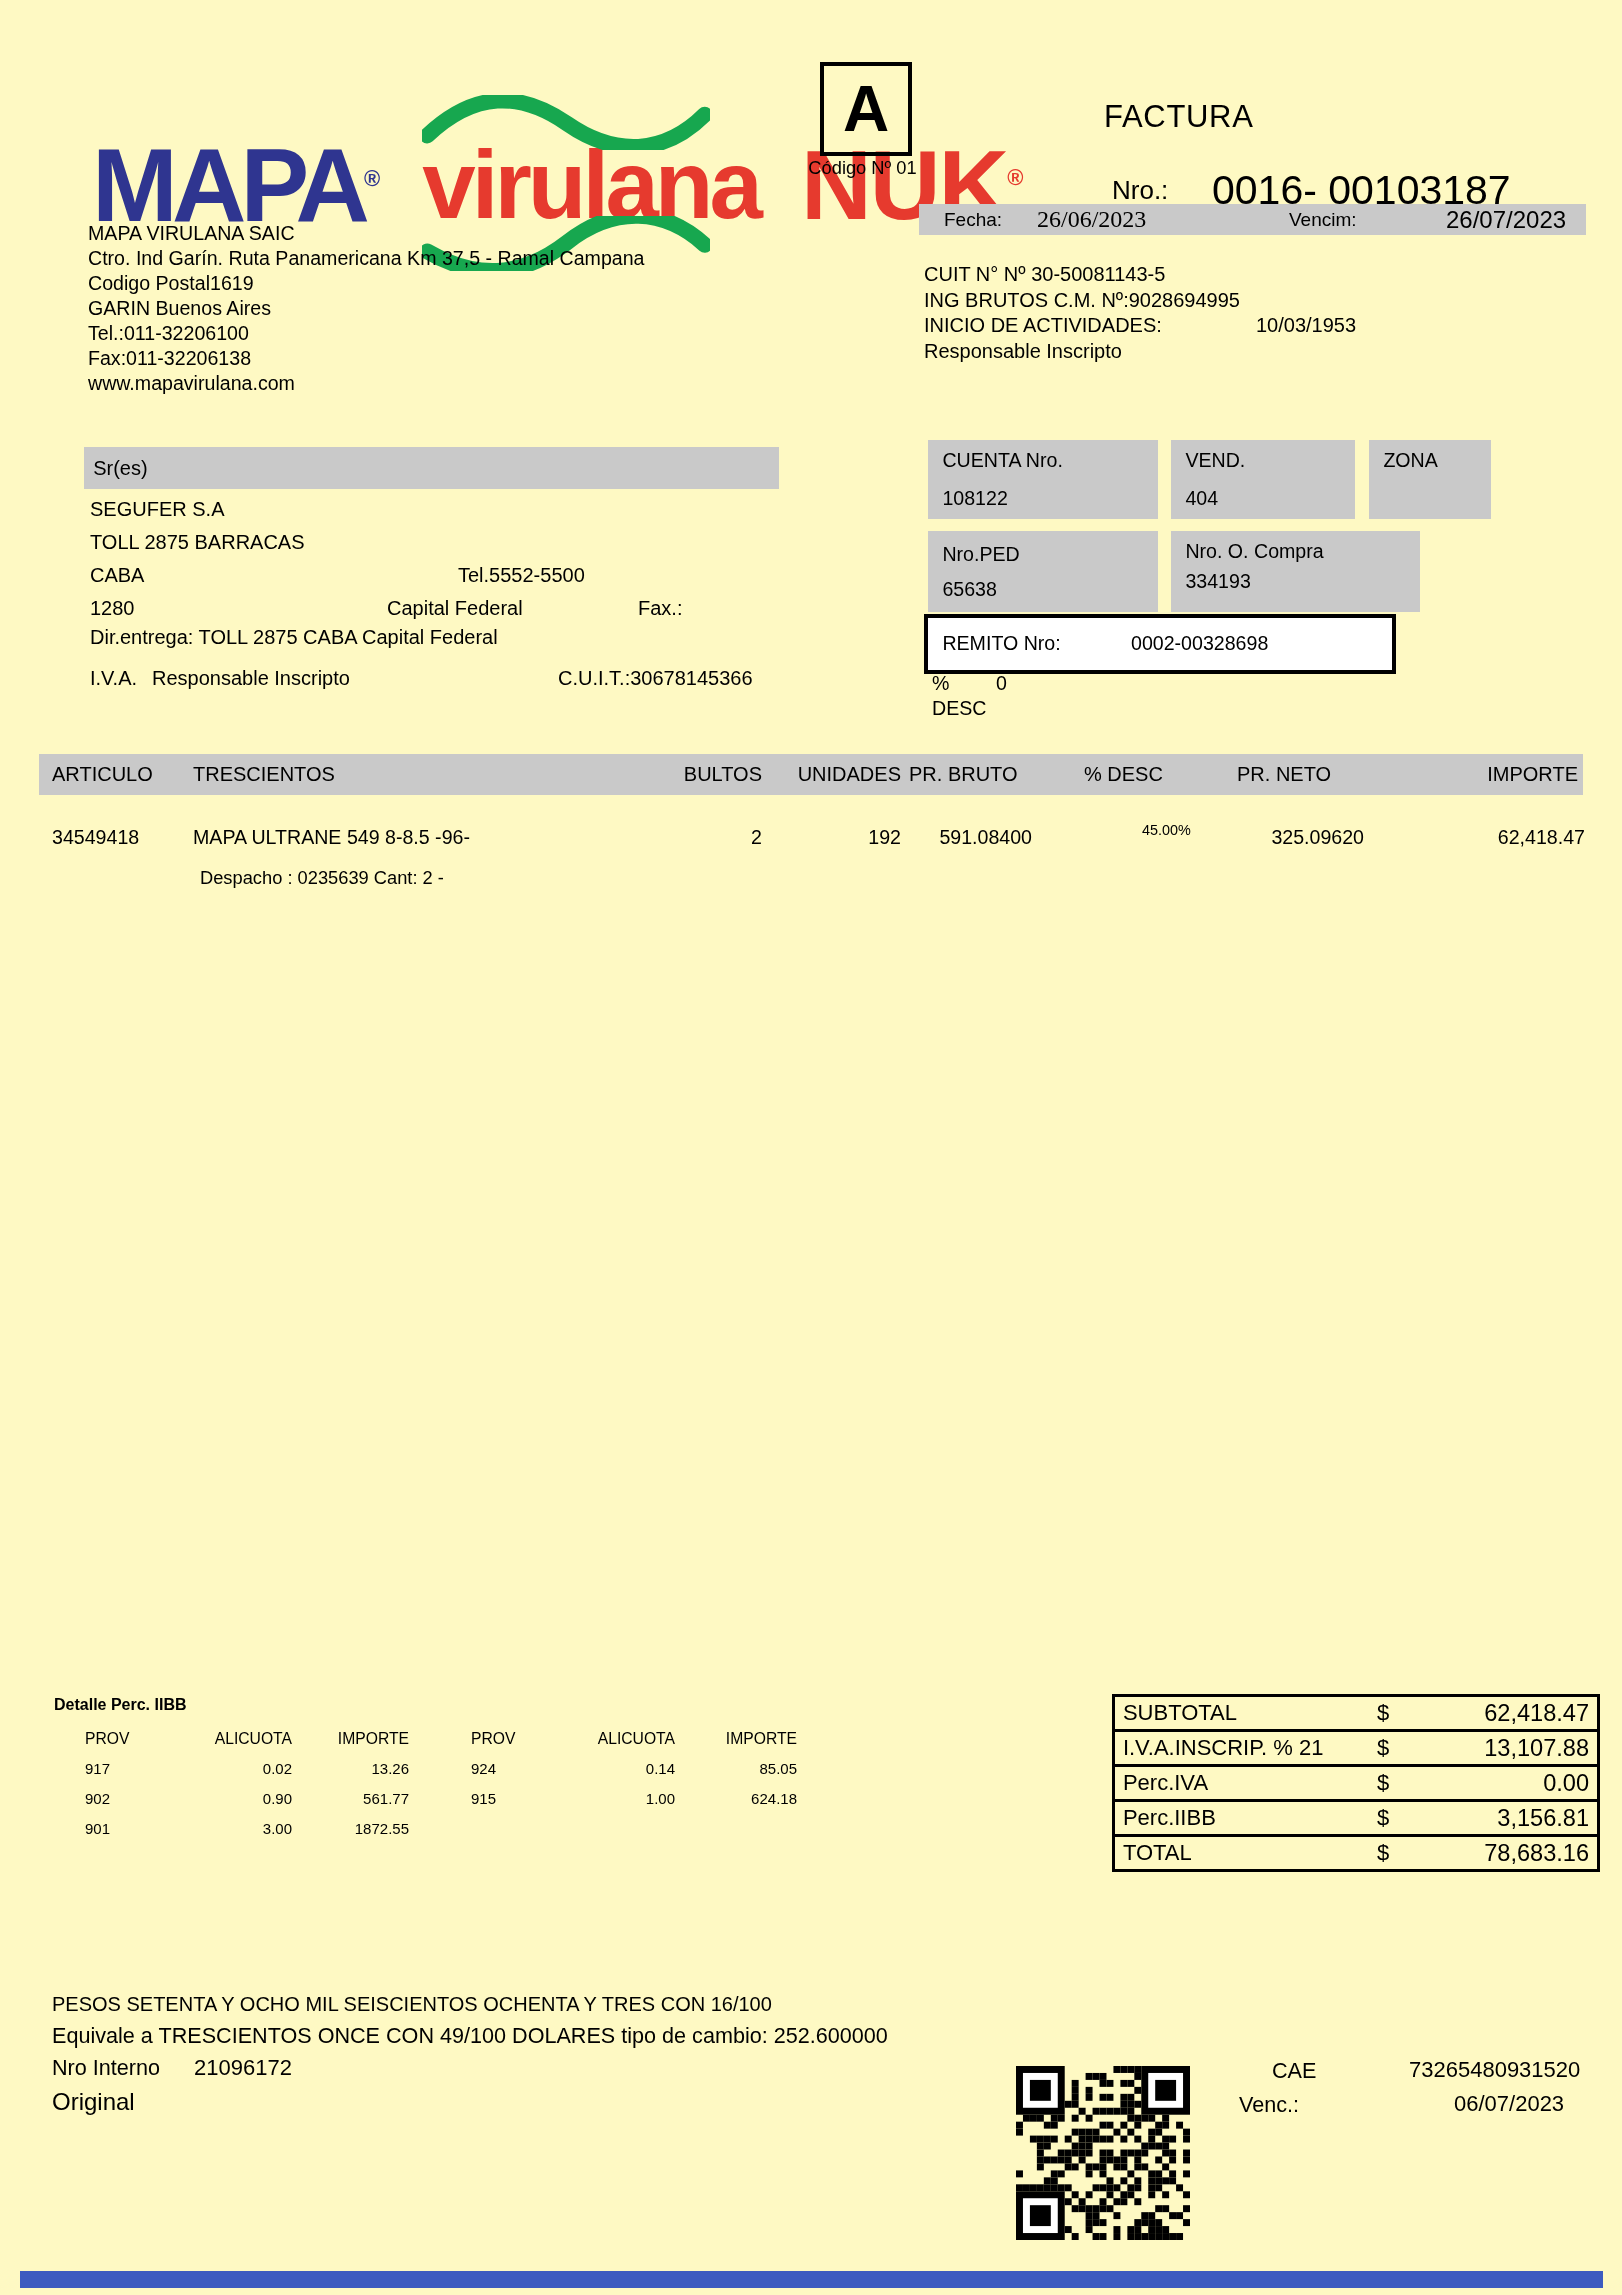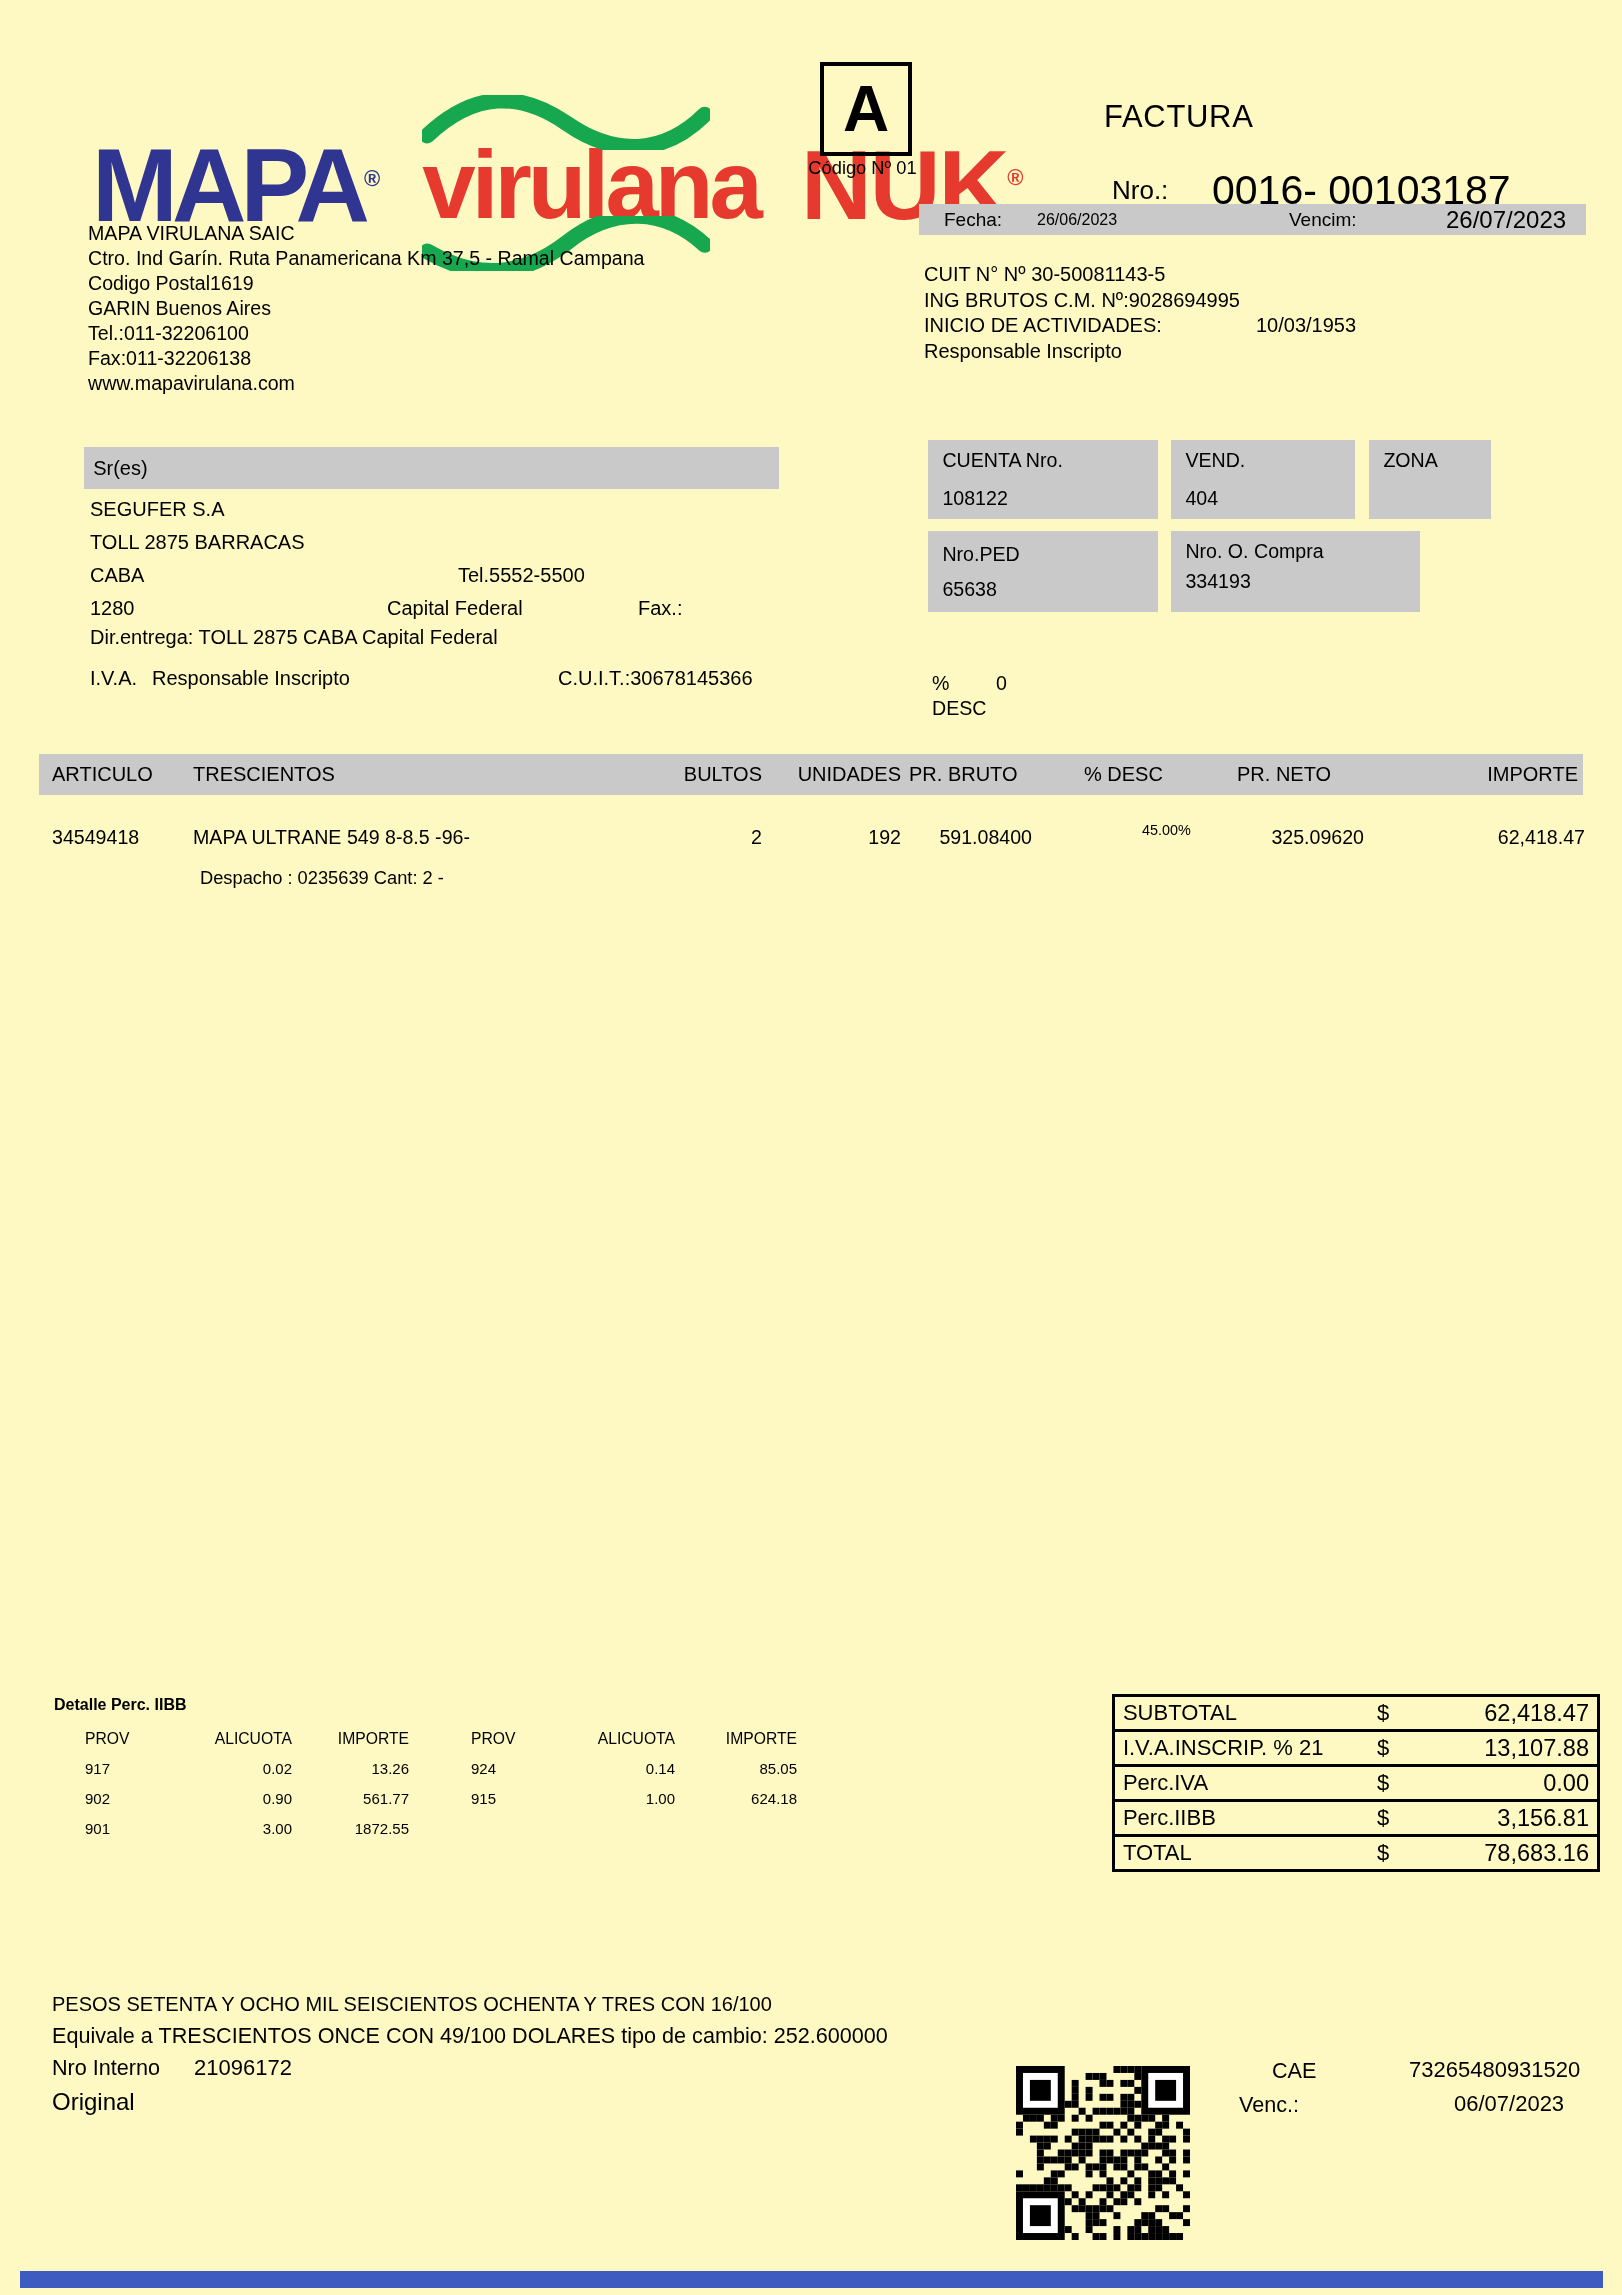--- a/index.html
+++ b/index.html
@@ -87,21 +87,21 @@
     <span>A</span>
   </div>
   <div class="abs codigo">Código Nº 01</div>
 
   <div class="abs factura-title">FACTURA</div>
   <div class="abs nro-label">Nro.:</div>
   <div class="abs nro-value">0016- 00103187</div>
 
   <div class="abs date-bar graybar">
     <span style="left:25px;font-size:19px;">Fecha:</span>
-    <span style="left:118px;font-size:16px;">26/06/2023</span>
+    <span style="left:118px;font-size:24px;font-family:Liberation Serif, serif;">26/06/2023</span>
     <span style="left:370px;font-size:19px;">Vencim:</span>
     <span style="left:527px;font-size:24px;">26/07/2023</span>
   </div>
 
   <div class="abs company-block" style="left:88px;top:221px;">
     <div>MAPA VIRULANA SAIC</div>
     <div>Ctro. Ind Garín. Ruta Panamericana Km 37,5 - Ramal Campana</div>
     <div>Codigo Postal1619</div>
     <div>GARIN Buenos Aires</div>
     <div>Tel.:011-32206100</div>
@@ -146,20 +146,24 @@
     <span class="lbl" style="top:9.2px;">ZONA</span>
     <span class="val" style="top:47px;"></span>
   </div>
   <div class="refbox graybox" style="left:928px;top:531px;width:230px;height:81px;">
     <span class="lbl" style="top:11.8px;">Nro.PED</span>
     <span class="val" style="top:47px;">65638</span>
   </div>
   <div class="refbox graybox" style="left:1171px;top:531px;width:249px;height:81px;">
     <span class="lbl" style="top:9.2px;">Nro. O. Compra</span>
     <span class="val" style="top:39px;">334193</span>
+  </div>
+  <div class="abs remito-box">
+    <span style="left:14.4px;">REMITO Nro:</span>
+    <span style="left:203px;">0002-00328698</span>
   </div>
   <div class="abs txt30" style="left:932px;top:672px;">%</div>
   <div class="abs txt30" style="left:996px;top:672px;">0</div>
   <div class="abs txt30" style="left:932px;top:697px;">DESC</div>
 
   <div class="abs items-header graybar">
     <span style="left:13px;">ARTICULO</span>
     <span style="left:154px;">TRESCIENTOS</span>
     <span class="r" style="left:592px;width:131px;">BULTOS</span>
     <span class="r" style="left:731px;width:131px;">UNIDADES</span>

